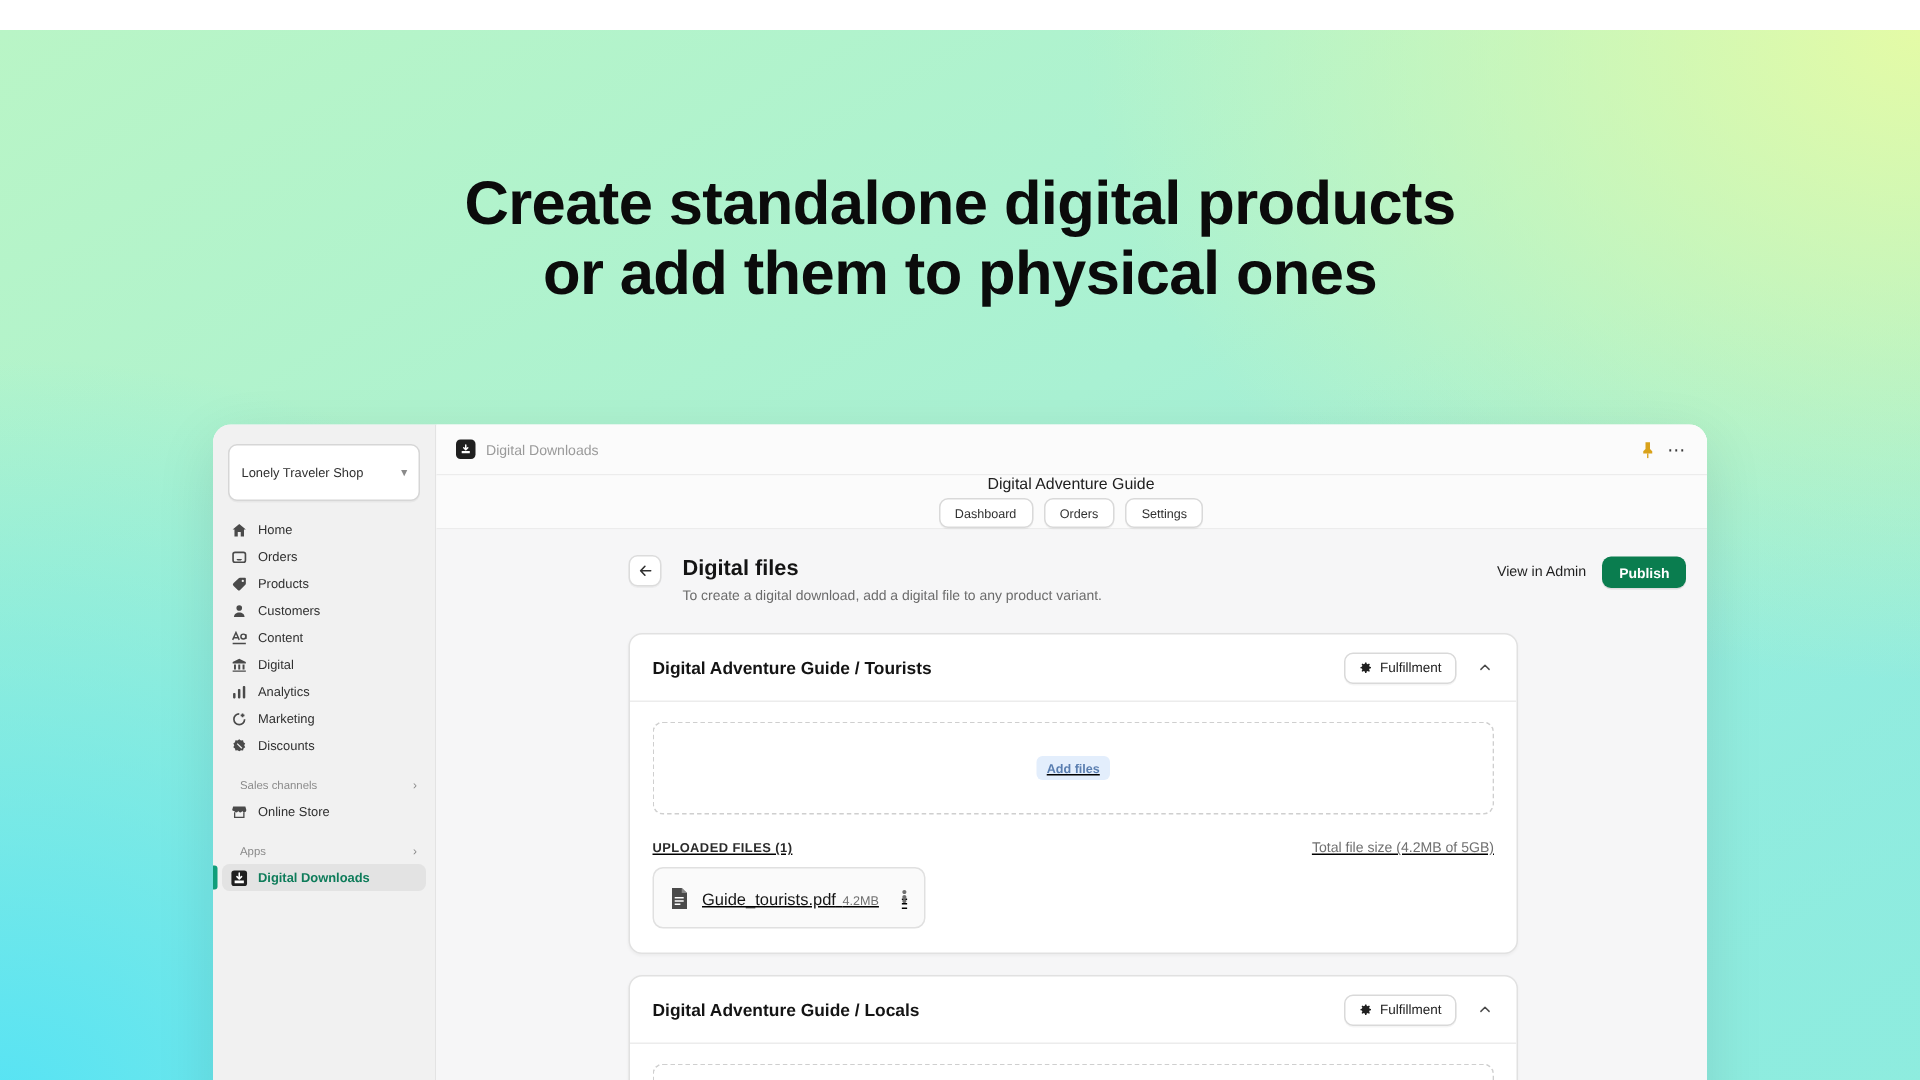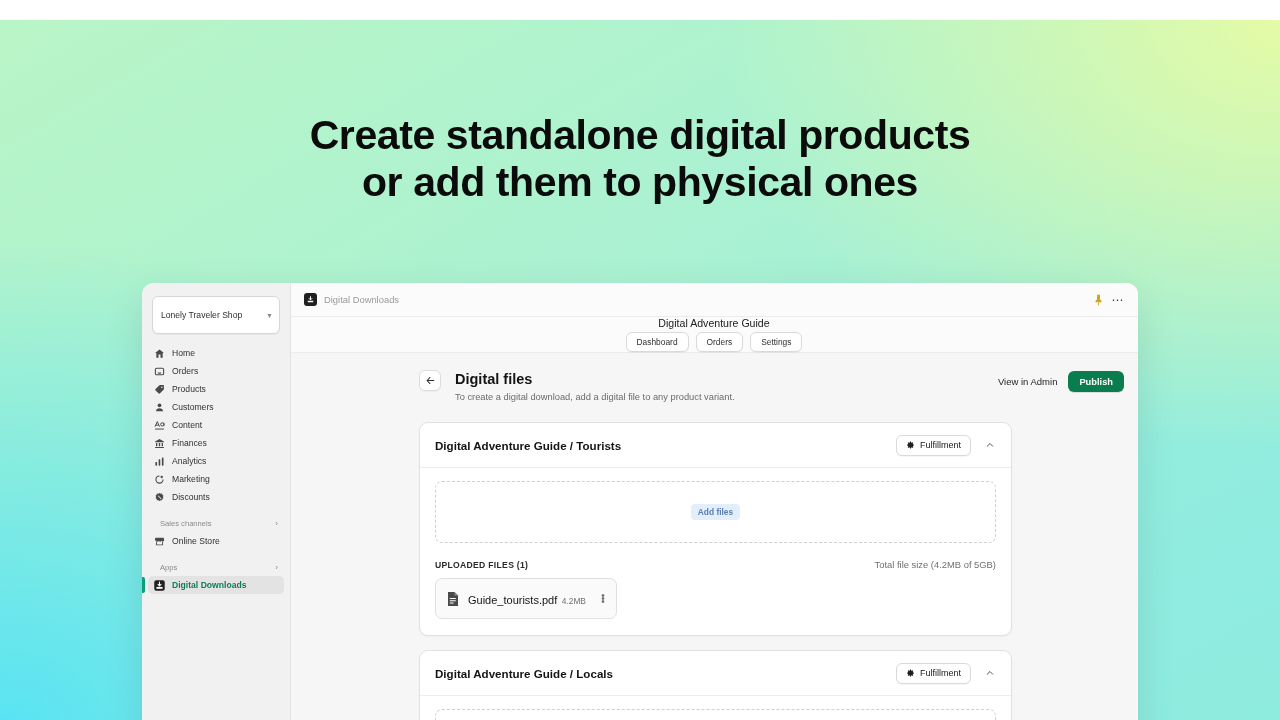--- a/index.html
+++ b/index.html
@@ -242,21 +242,21 @@
     box-shadow: 0 1px 0 rgba(0,0,0,0.04);
   }
   .fulfillment-btn svg { width: 9px; height: 9px; display: block; }
   .collapse-btn {
     width: 21px; height: 21px;
     margin-left: 8px;
     display: flex; align-items: center; justify-content: center;
   }
   .collapse-btn svg { width: 10px; height: 10px; display: block; }
 
-  .card-body { padding: 13px 15px 16px 15px; }
+  .card-body { padding: 13px 15px 16px 15px; text-decoration: underline; }
   .dropzone {
     height: 62px;
     border: 1px dashed #cfcfcf;
     border-radius: 7px;
     display: flex; align-items: center; justify-content: center;
     background: #ffffff;
   }
   .addfiles-btn {
     background: #e3eefc;
     color: #5a7eb0;
@@ -370,21 +370,21 @@
           </span>
           <span>Content</span>
         </div>
 
         <div class="nav-item">
           <span class="ico">
             <svg viewBox="0 0 20 20" fill="#4a4a4a">
                 <path d="M10 2 2 6.2v1.6h16V6.2zM3.6 9.2v6H6v-6zm5.2 0v6h2.4v-6zm5.2 0v6h2.4v-6zM2 16.5h16V18H2z"></path>
               </svg>
           </span>
-          <span>Finances</span>
+          <span>Digital</span>
         </div>
 
         <div class="nav-item">
           <span class="ico">
             <svg viewBox="0 0 20 20" fill="#4a4a4a">
                 <rect x="2.5" y="11" width="3" height="6.5" rx="1"></rect>
                 <rect x="8.4" y="6" width="3" height="11.5" rx="1"></rect>
                 <rect x="14.3" y="2.5" width="3" height="15" rx="1"></rect>
               </svg>
           </span>

